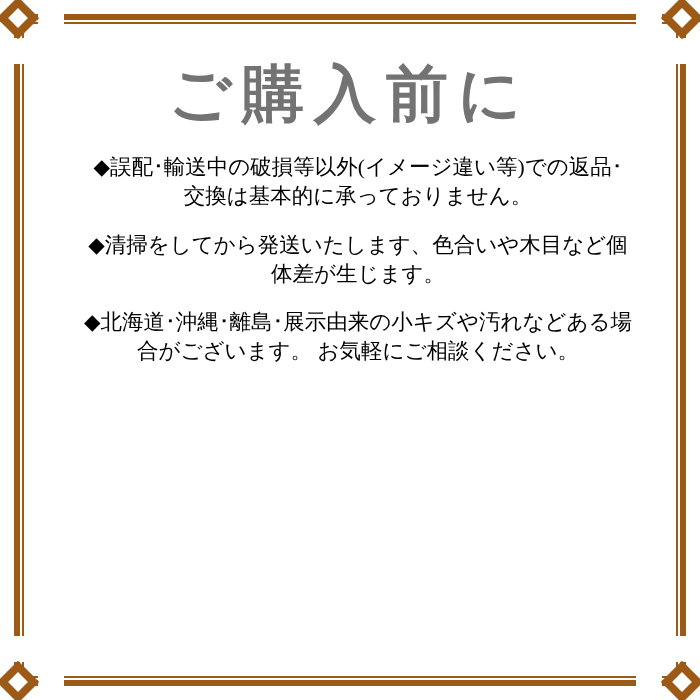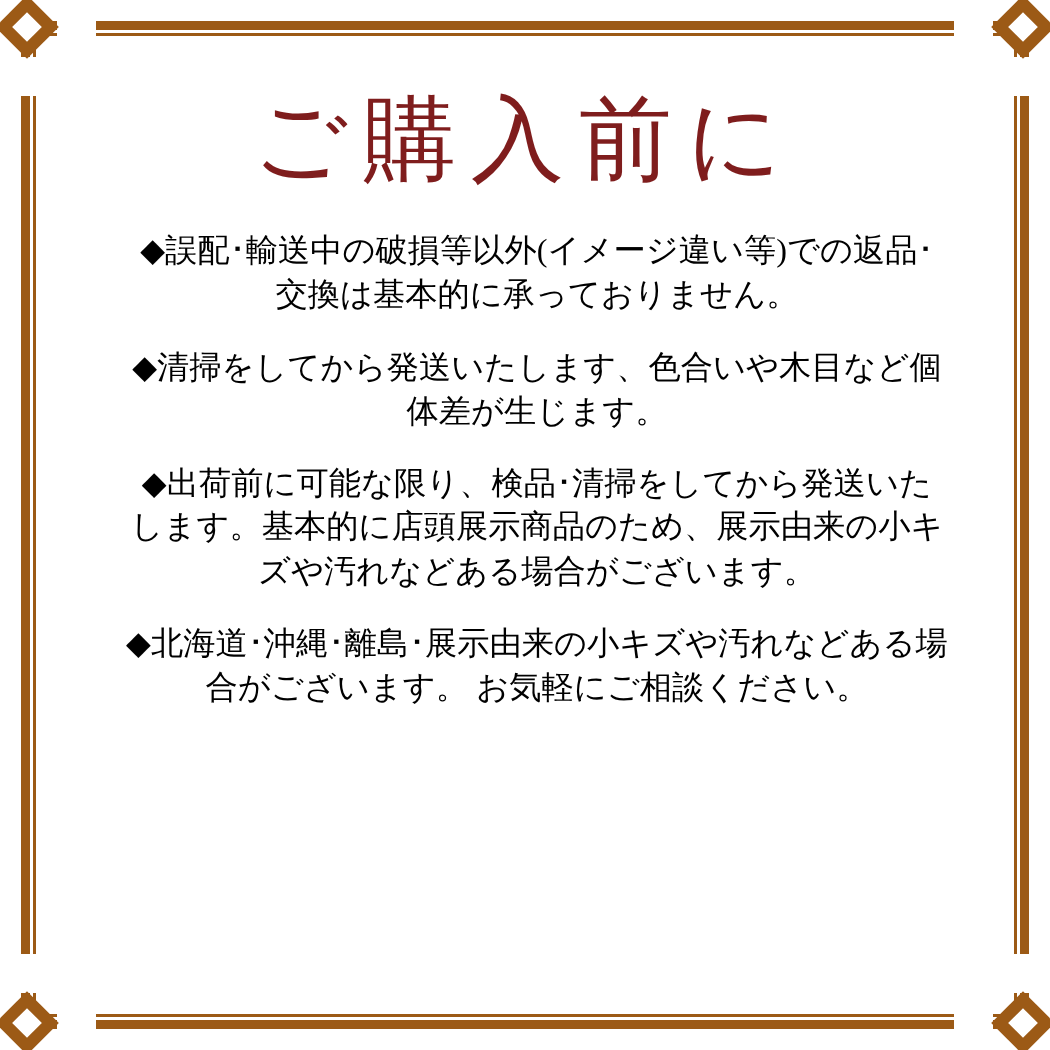--- a/index.html
+++ b/index.html
@@ -88,23 +88,23 @@
     right: 40px;
     bottom: 40px;
     box-sizing: border-box;
     padding: 12px 16px 0 16px;
   }
 
   .title {
     text-align: center;
     font-size: 62px;
     line-height: 1.05;
-    font-weight: normal;
+    font-weight: bold;
     letter-spacing: 10px;
-    color: #7f1d1d;
+    color: #737373;
     margin: 10px 0 26px 0;
     font-family: "Liberation Serif", "DejaVu Serif", serif;
   }
 
   .notes {
     padding: 0 12px 0 16px;
   }
   .note {
     font-size: 21.5px;
     line-height: 1.36;
@@ -140,19 +140,18 @@
   <div class="corner-inner tr"></div>
   <div class="corner-inner bl"></div>
   <div class="corner-inner br"></div>
 
   <div class="content">
     <div class="title">ご購入前に</div>
 
     <div class="notes">
       <p class="note">◆誤配･輸送中の破損等以外(イメージ違い等)での返品･交換は基本的に承っておりません。</p>
       <p class="note">◆清掃をしてから発送いたします、色合いや木目など個体差が生じます。</p>
-      <p class="note">◆出荷前に可能な限り、検品･清掃をしてから発送いたします。基本的に店頭展示商品のため、展示由来の小キズや汚れなどある場合がございます。</p>
       <p class="note">◆北海道･沖縄･離島･展示由来の小キズや汚れなどある場合がございます。
 お気軽にご相談ください。</p>
     </div>
   </div>
 
 </div>
 
 </body></html>

